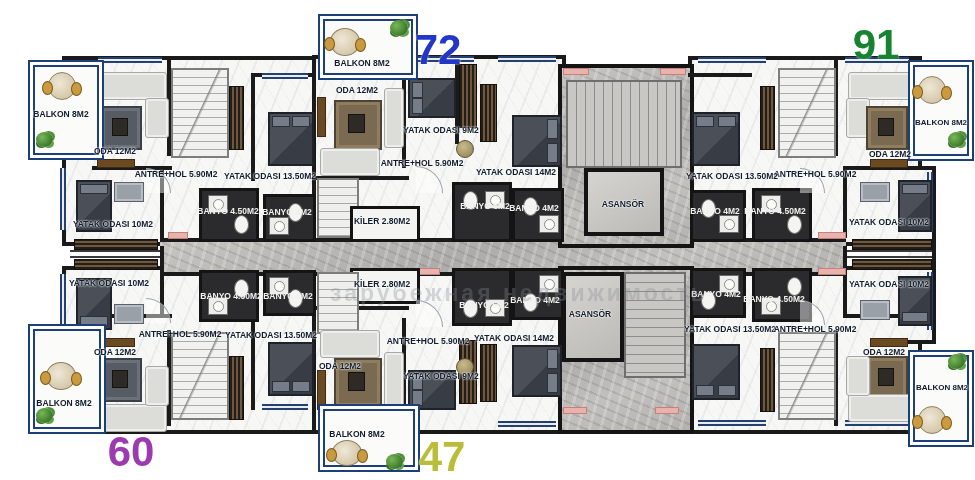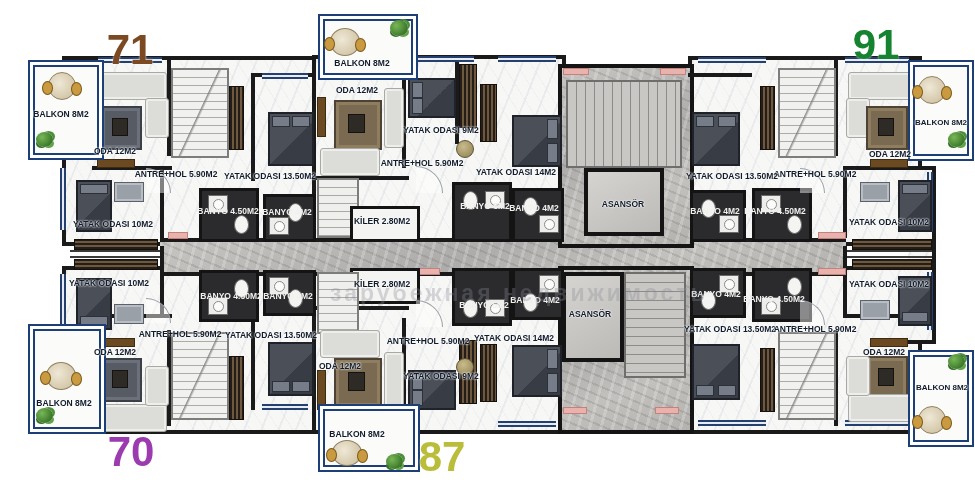--- a/index.html
+++ b/index.html
@@ -377,19 +377,19 @@
   <div class="lbl" style="left:340px;top:366px;">ODA 12M2</div>
   <div class="lbl" style="left:441px;top:376px;">YATAK ODASI 9M2</div>
 
   <div class="lbl" style="left:716px;top:294px;color:#f0f0ee;text-shadow:none;">BANYO 4M2</div>
   <div class="lbl" style="left:774px;top:299px;color:#f0f0ee;text-shadow:none;">BANYO 4.50M2</div>
   <div class="lbl" style="left:889px;top:284px;">YATAK ODASI 10M2</div>
   <div class="lbl" style="left:730px;top:329px;">YATAK ODASI 13.50M2</div>
   <div class="lbl" style="left:815px;top:329px;">ANTRE+HOL 5.90M2</div>
   <div class="lbl" style="left:884px;top:352px;">ODA 12M2</div>
 
-  <div class="num" style="left: 130px; top: 50px; color: rgb(123, 74, 34);">71</div>
+  <div class="num" style="left: 438px; top: 50px; color: rgb(34, 54, 201);">72</div>
   <div class="num" style="left: 876px; top: 45px; color: rgb(21, 131, 47);">91</div>
-  <div class="num" style="left: 131px; top: 452px; color: rgb(156, 59, 176);">70</div>
-  <div class="num" style="left: 442px; top: 457px; color: rgb(185, 189, 58);">87</div>
+  <div class="num" style="left: 131px; top: 452px; color: rgb(156, 59, 176);">60</div>
+  <div class="num" style="left: 442px; top: 457px; color: rgb(185, 189, 58);">47</div>
 
   <div class="wm" style="left:330px;top:280px;">зарубежная недвижимость</div>
 </div>
 
 </body></html>

